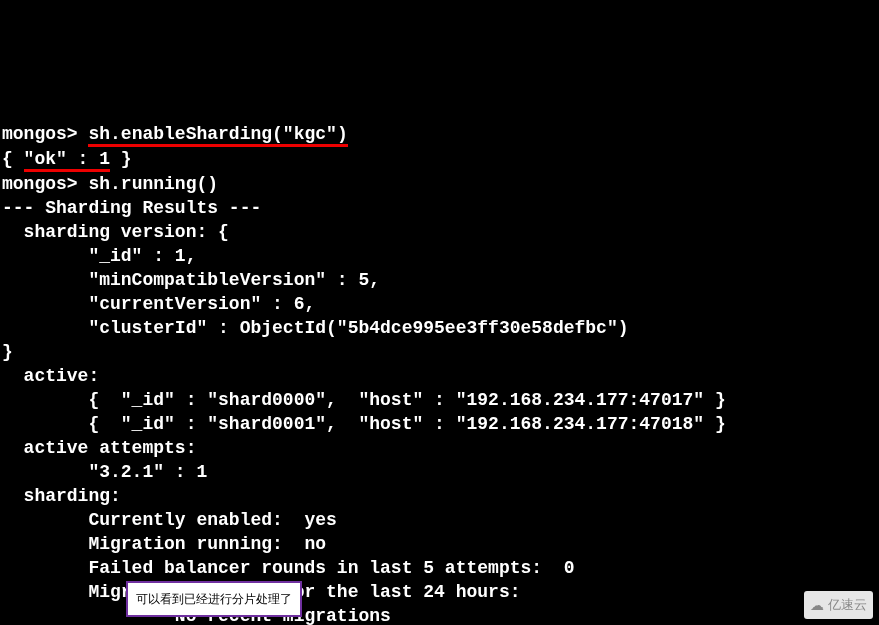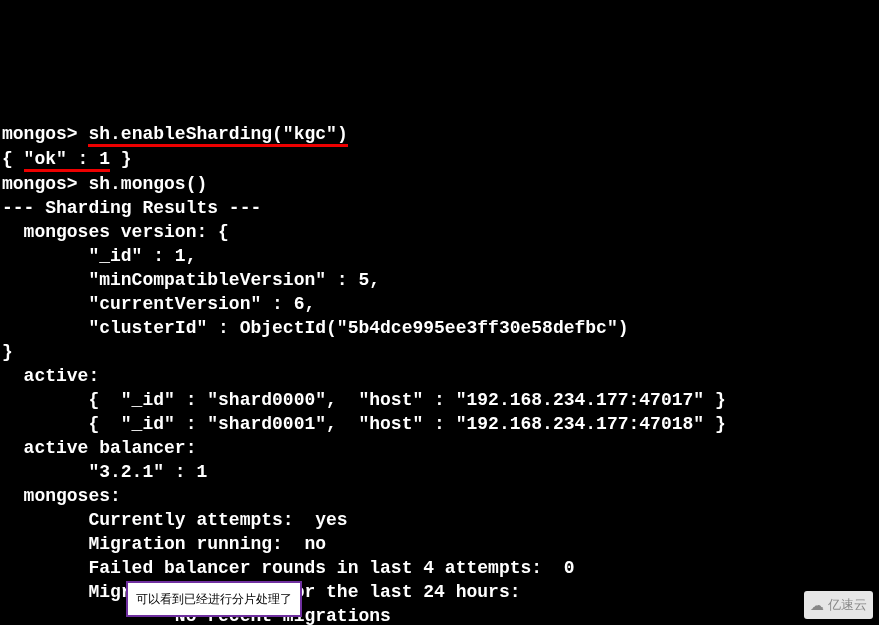--- a/index.html
+++ b/index.html
@@ -58,37 +58,37 @@
   }
 </style>
 </head>
 <body>
 
 
 
 <div class="terminal">
 <span>mongos&gt;</span> <span class="red-underline">sh.enableSharding("kgc")</span>
 <span>{ </span><span class="red-underline">"ok" : 1</span><span> }</span>
-<span>mongos&gt;</span> <span>sh.mongos()</span>
+<span>mongos&gt;</span> <span>sh.running()</span>
 <span>--- Sharding Results --- </span>
-<span>  mongoses version: {</span>
+<span>  sharding version: {</span>
 <span>        "_id" : 1,</span>
 <span>        "minCompatibleVersion" : 5,</span>
 <span>        "currentVersion" : 6,</span>
 <span>        "clusterId" : ObjectId("5b4dce995ee3ff30e58defbc")</span>
 <span>}</span>
 <span>  active:</span>
 <span>        {  "_id" : "shard0000",  "host" : "192.168.234.177:47017" }</span>
 <span>        {  "_id" : "shard0001",  "host" : "192.168.234.177:47018" }</span>
-<span>  active balancer:</span>
+<span>  active attempts:</span>
 <span>        "3.2.1" : 1</span>
-<span>  mongoses:</span>
-<span>        Currently attempts:  yes</span>
+<span>  sharding:</span>
+<span>        Currently enabled:  yes</span>
 <span>        Migration running:  no</span>
-<span>        Failed balancer rounds in last 4 attempts:  0</span>
+<span>        Failed balancer rounds in last 5 attempts:  0</span>
 <span>        Migration Results for the last 24 hours: </span>
 <span>                No recent migrations</span>
 
 
 
 </div>
 
 <div class="annotation-box">可以看到已经进行分片处理了</div>
 
 <div class="watermark">

